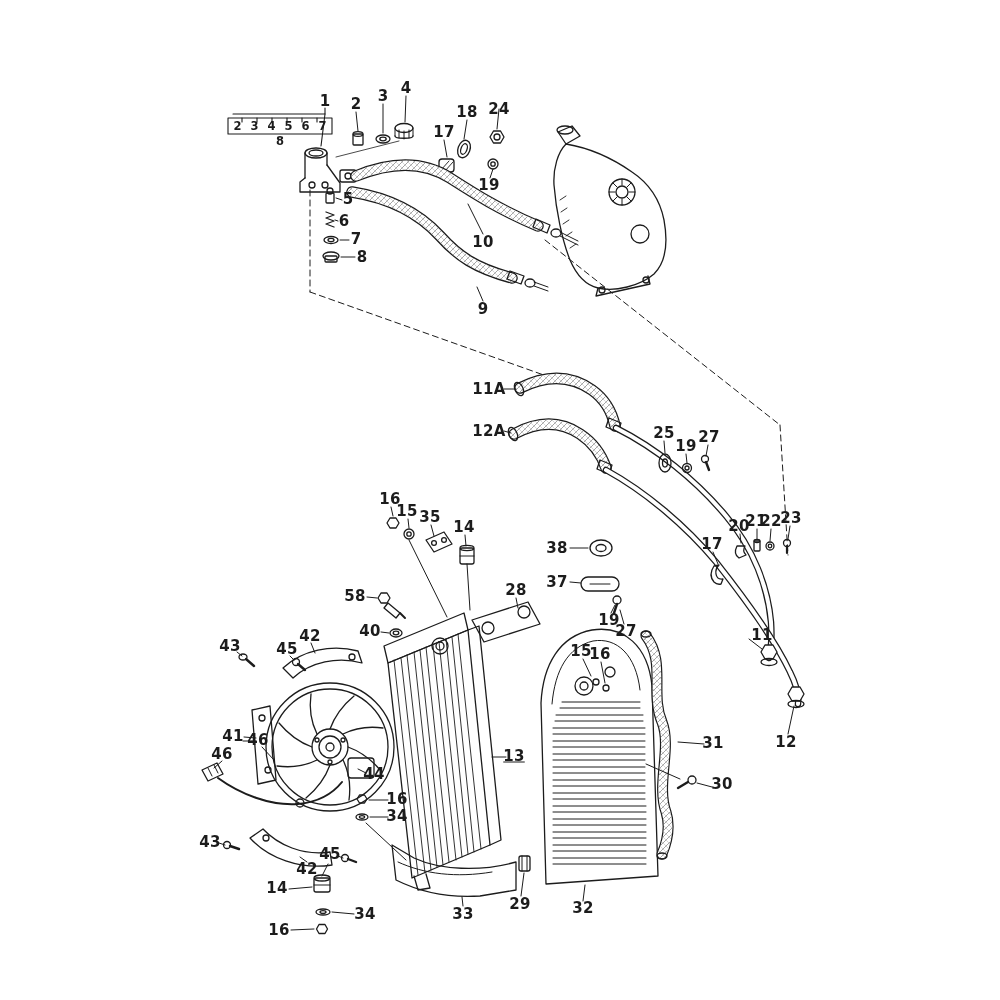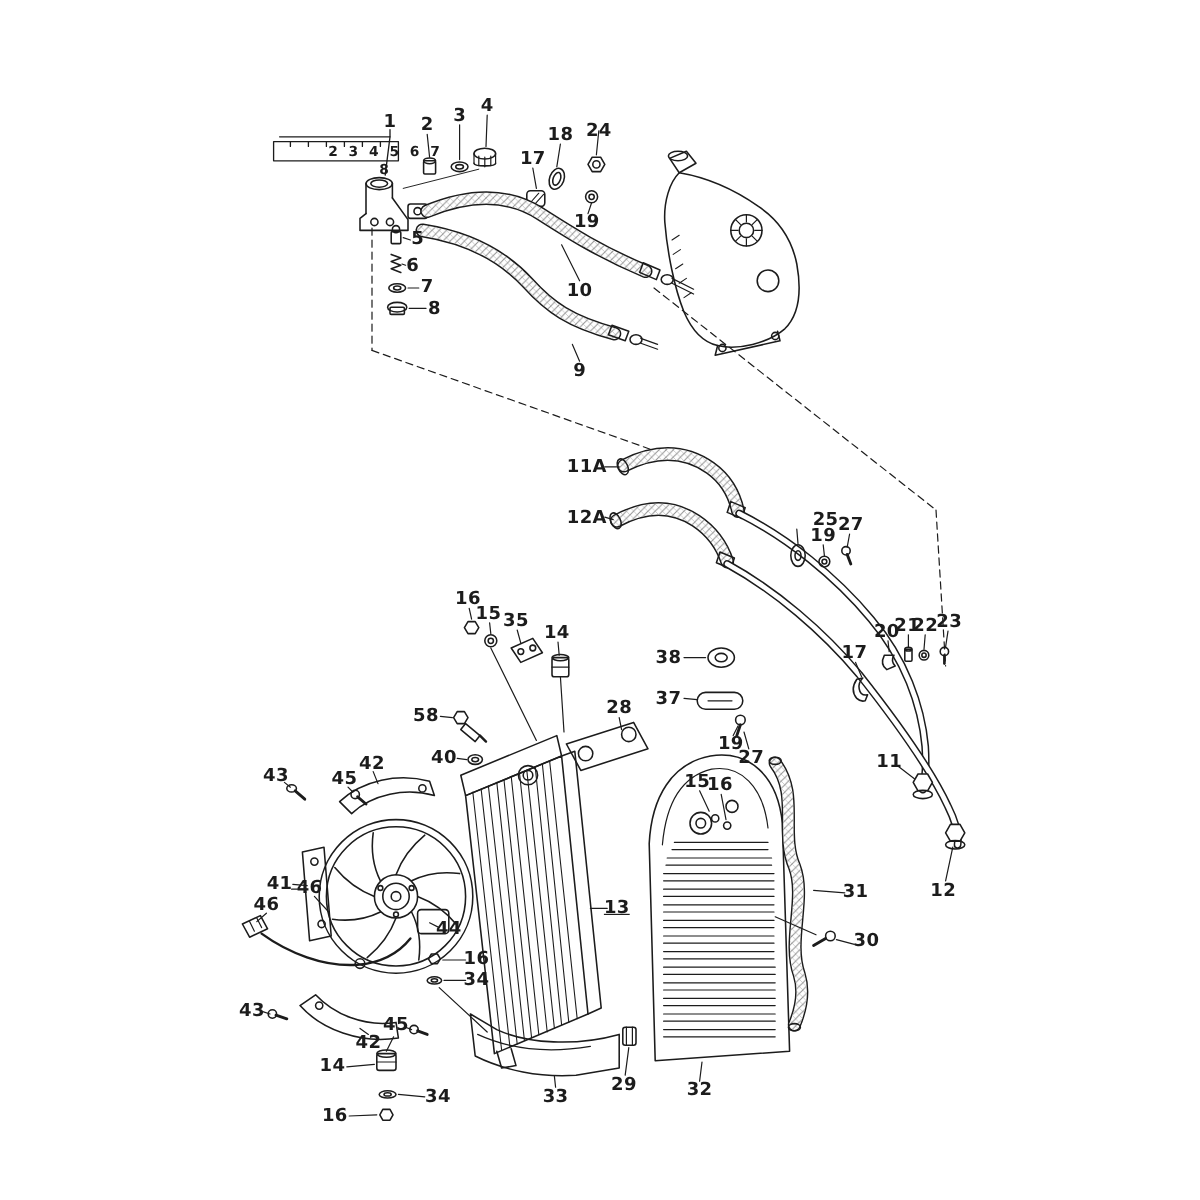--- a/index.html
+++ b/index.html
@@ -3,21 +3,21 @@
 <meta charset="utf-8">
 <style>
   html,body{margin:0;padding:0;width:1000px;height:1000px;background:#fff;}
   .stage{position:relative;width:1000px;height:1000px;background:#fff;overflow:hidden;
          font-family:"DejaVu Sans",sans-serif;color:var(--ink,#1c1c1c);}
   .stage svg{position:absolute;left:0;top:0;}
   .callout{position:absolute;transform:translate(-50%,-50%);font-size:15px;font-weight:600;
            color:var(--ink,#1c1c1c);white-space:nowrap;letter-spacing:.3px;line-height:1;}
   .legend-strip{position:absolute;left:229px;top:119px;width:102px;height:15px;line-height:15px;
                 text-align:center;font-size:11.5px;font-weight:600;word-spacing:5px;
-                color:var(--ink,#1c1c1c);padding-left:40px;}
+                color:var(--ink,#1c1c1c);}
 </style>
 </head>
 <body>
 
 <div class="stage">
 
 <svg width="1000" height="1000" viewBox="0 0 1000 1000">
   <defs>
     <pattern id="xh" width="6" height="6" patternUnits="userSpaceOnUse">
       <path d="M0,6 L6,0" stroke="#8d8d8d" stroke-width="0.8" fill="none"></path>
@@ -361,40 +361,40 @@
       <div class="callout" style="left: 499px; top: 109px;">24</div>
       <div class="callout" style="left: 489px; top: 185px;">19</div>
       <div class="callout" style="left: 348px; top: 199px;">5</div>
       <div class="callout" style="left: 344px; top: 221px;">6</div>
       <div class="callout" style="left: 356px; top: 239px;">7</div>
       <div class="callout" style="left: 362px; top: 257px;">8</div>
       <div class="callout" style="left: 483px; top: 242px;">10</div>
       <div class="callout" style="left: 483px; top: 309px;">9</div>
       <div class="callout" style="left: 489px; top: 389px;">11A</div>
       <div class="callout" style="left: 489px; top: 431px;">12A</div>
-      <div class="callout" style="left: 664px; top: 433px; margin-left: 24px;">25</div>
+      <div class="callout" style="left: 664px; top: 433px;">25</div>
       <div class="callout" style="left: 686px; top: 446px;">19</div>
       <div class="callout" style="left: 709px; top: 437px;">27</div>
       <div class="callout" style="left: 390px; top: 499px;">16</div>
       <div class="callout" style="left: 407px; top: 511px;">15</div>
       <div class="callout" style="left: 430px; top: 517px;">35</div>
       <div class="callout" style="left: 464px; top: 527px;">14</div>
       <div class="callout" style="left: 739px; top: 526px;">20</div>
       <div class="callout" style="left: 756px; top: 521px;">21</div>
       <div class="callout" style="left: 771px; top: 521px;">22</div>
       <div class="callout" style="left: 791px; top: 518px;">23</div>
       <div class="callout" style="left: 712px; top: 544px;">17</div>
       <div class="callout" style="left: 557px; top: 548px;">38</div>
       <div class="callout" style="left: 557px; top: 582px;">37</div>
       <div class="callout" style="left: 355px; top: 596px;">58</div>
       <div class="callout" style="left: 516px; top: 590px;">28</div>
       <div class="callout" style="left: 609px; top: 620px;">19</div>
       <div class="callout" style="left: 626px; top: 631px;">27</div>
       <div class="callout" style="left: 370px; top: 631px;">40</div>
-      <div class="callout" style="left: 741px; top: 635px;">11</div>
+      <div class="callout" style="left: 762px; top: 635px;">11</div>
       <div class="callout" style="left: 230px; top: 646px;">43</div>
       <div class="callout" style="left: 287px; top: 649px;">45</div>
       <div class="callout" style="left: 310px; top: 636px;">42</div>
       <div class="callout" style="left: 581px; top: 651px;">15</div>
       <div class="callout" style="left: 600px; top: 654px;">16</div>
       <div class="callout" style="left: 233px; top: 736px;">41</div>
       <div class="callout" style="left: 258px; top: 740px;">46</div>
       <div class="callout" style="left: 222px; top: 754px;">46</div>
       <div class="callout" style="left: 514px; top: 756px; text-decoration: underline;">13</div>
       <div class="callout" style="left: 374px; top: 774px;">44</div>

